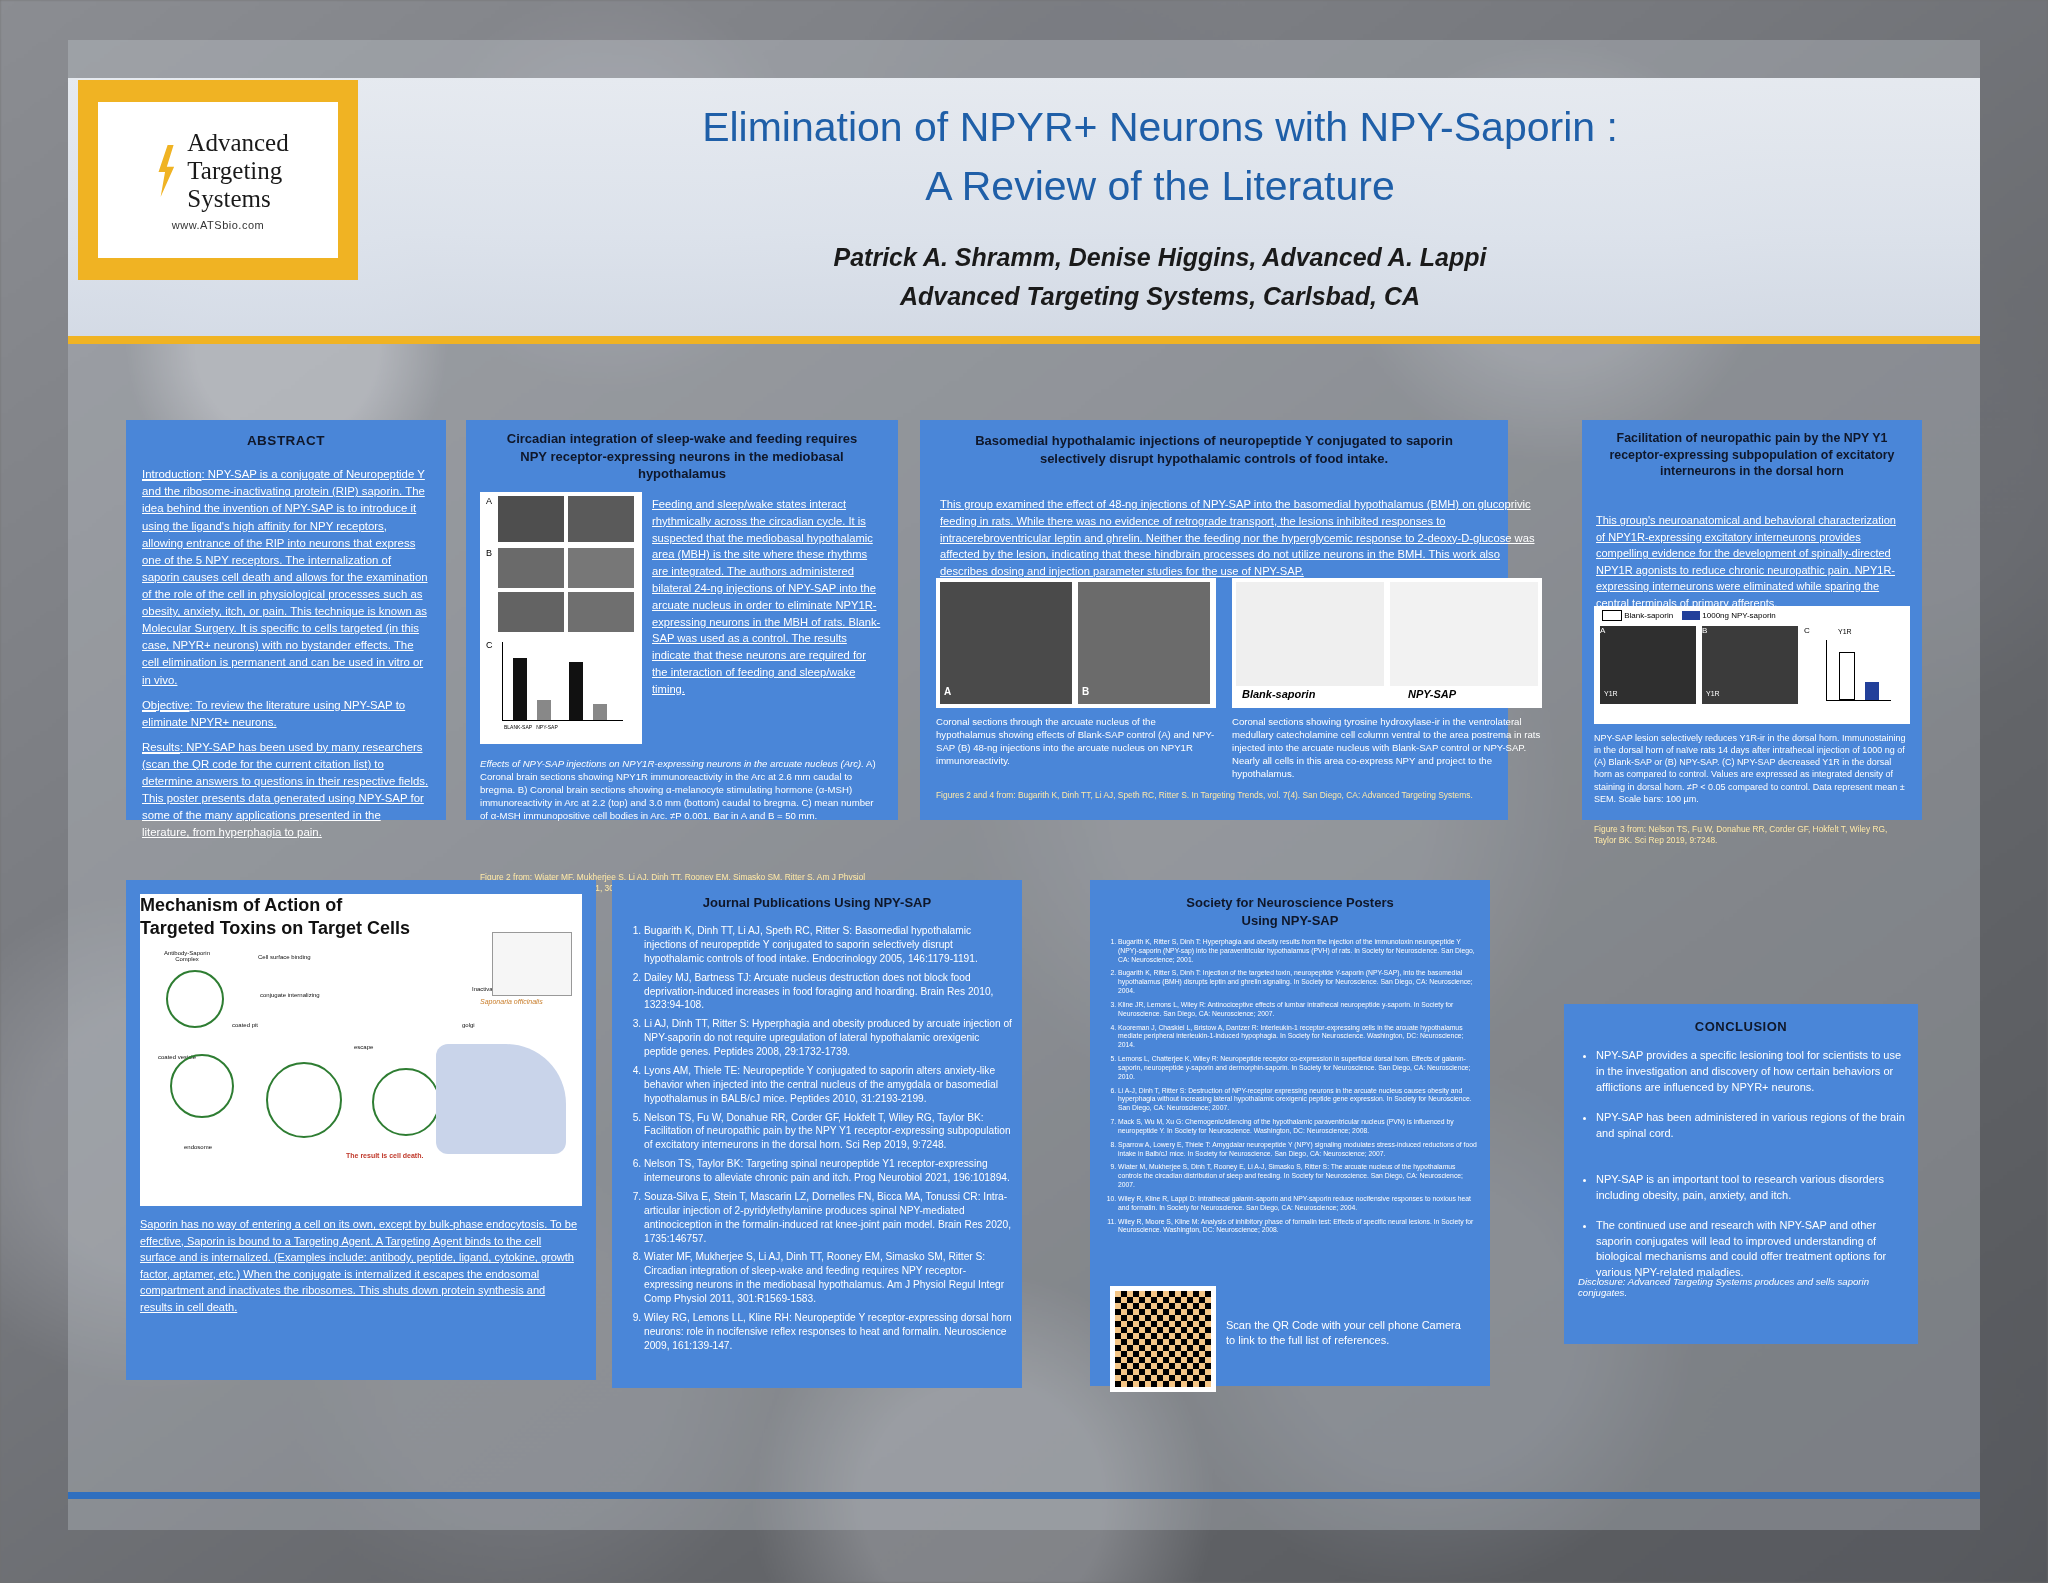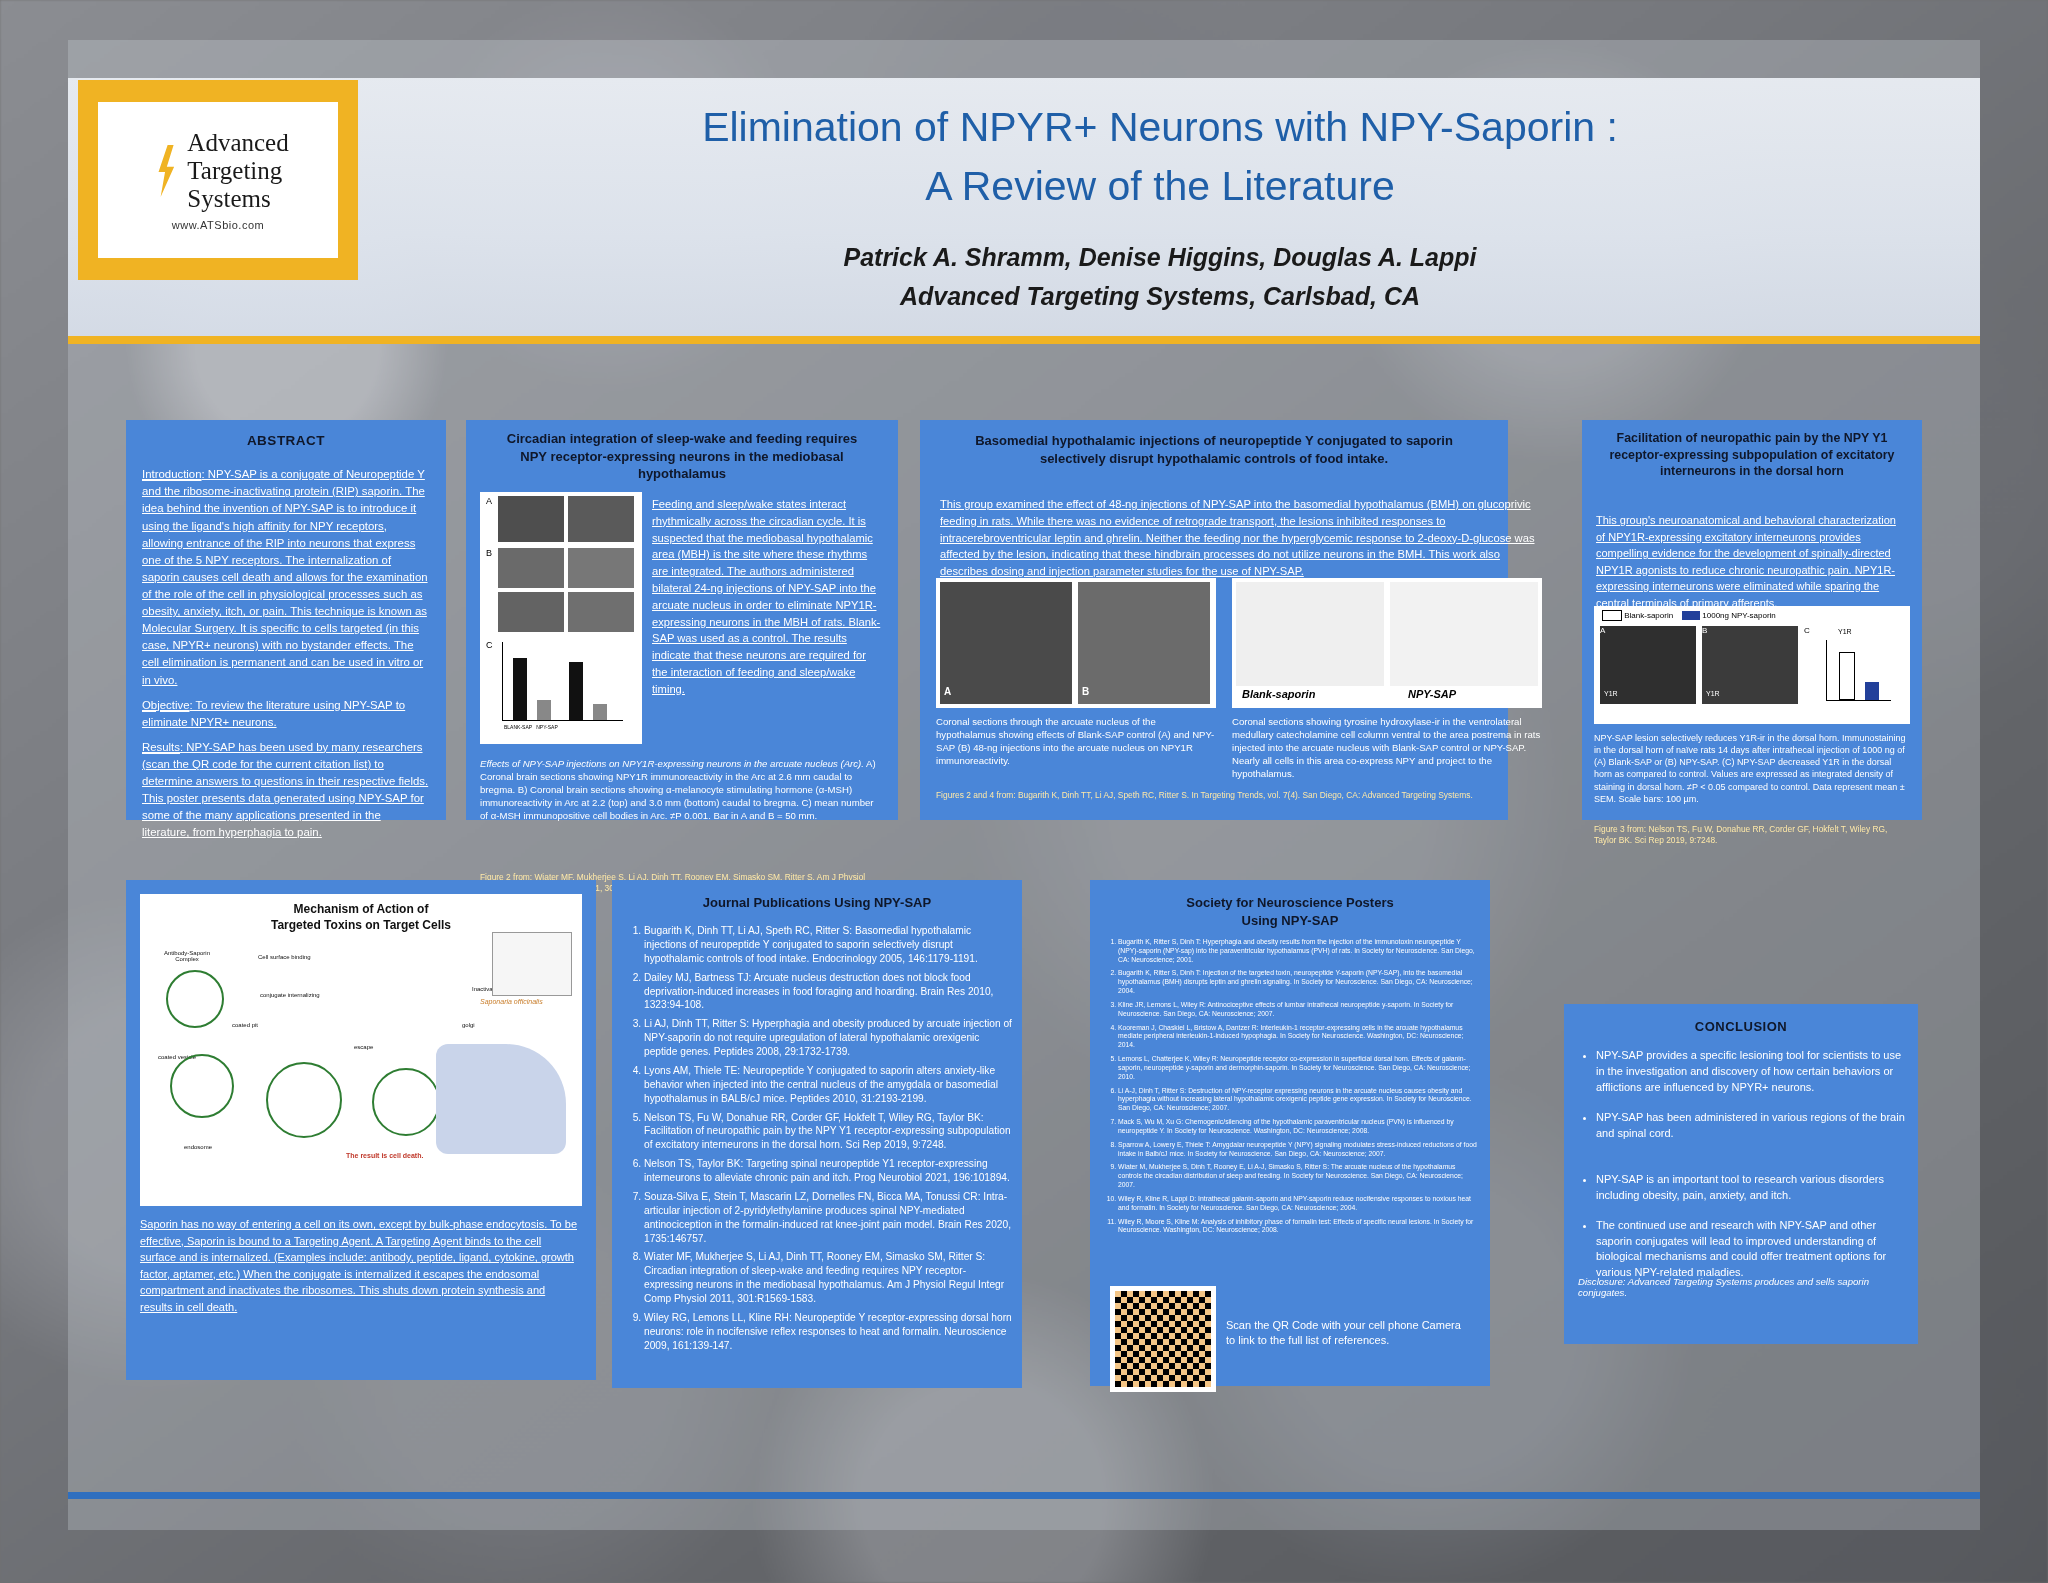--- a/index.html
+++ b/index.html
@@ -132,21 +132,21 @@
       <div class="logo-url">www.ATSbio.com</div>
     </div>
   </div>
 </div>
 
 <div class="title">
   <div>Elimination of NPYR+ Neurons with NPY-Saporin :</div>
   <div>A Review of the Literature</div>
 </div>
 <div class="authors">
-  <div>Patrick A. Shramm, Denise Higgins, Douglas A. Lappi</div>
+  <div>Patrick A. Shramm, Denise Higgins, Advanced A. Lappi</div>
   <div>Advanced Targeting Systems, Carlsbad, CA</div>
 </div>
 
 <div class="panel" id="abstract">
   <div class="panel-title">ABSTRACT</div>
   <div class="p-body">
     <p style="margin:6px 0 8px 0;"><u>Introduction</u><span>: NPY-SAP is a conjugate of Neuropeptide Y and the ribosome-inactivating protein (RIP) saporin. The idea behind the invention of NPY-SAP is to introduce it using the ligand's high affinity for NPY receptors, allowing entrance of the RIP into neurons that express one of the 5 NPY receptors. The internalization of saporin causes cell death and allows for the examination of the role of the cell in physiological processes such as obesity, anxiety, itch, or pain. This technique is known as Molecular Surgery. It is specific to cells targeted (in this case, NPYR+ neurons) with no bystander effects. The cell elimination is permanent and can be used in vitro or in vivo.</span></p>
     <p style="margin:0 0 8px 0;"><u>Objective</u><span>: To review the literature using NPY-SAP to eliminate NPYR+ neurons.</span></p>
     <p style="margin:0;"><u>Results</u><span>: NPY-SAP has been used by many researchers (scan the QR code for the current citation list) to determine answers to questions in their respective fields. This poster presents data generated using NPY-SAP for some of the many applications presented in the literature, from hyperphagia to pain.</span></p>
   </div>
@@ -226,21 +226,21 @@
     </div>
     <div style="position:absolute;left:10px;top:84px;font-size:7px;color:#fff;">Y1R</div>
     <div style="position:absolute;left:112px;top:84px;font-size:7px;color:#fff;">Y1R</div>
   </div>
   <div class="cap" style="position:absolute;left:12px;top:312px;width:316px;font-size:9px;">NPY-SAP lesion selectively reduces Y1R-ir in the dorsal horn. Immunostaining in the dorsal horn of naïve rats 14 days after intrathecal injection of 1000 ng of (A) Blank-SAP or (B) NPY-SAP. (C) NPY-SAP decreased Y1R in the dorsal horn as compared to control. Values are expressed as integrated density of staining in dorsal horn. ≠P &lt; 0.05 compared to control. Data represent mean ± SEM. Scale bars: 100 µm.</div>
   <div class="ref" style="position:absolute;left:12px;top:404px;width:316px;">Figure 3 from: Nelson TS, Fu W, Donahue RR, Corder GF, Hokfelt T, Wiley RG, Taylor BK. Sci Rep 2019, 9:7248.</div>
 </div>
 
 <div class="panel" id="mechanism">
   <div class="white-img" style="position:absolute;left:14px;top:14px;width:442px;height:312px;">
-    <div style="text-align:center;padding-top:8px;font-size:12px;font-weight:bold;color:#111;line-height:1.3;">
+    <div style="font-size:18px;font-weight:bold;color:#111;line-height:1.3;">
       <div>Mechanism of Action of</div>
       <div>Targeted Toxins on Target Cells</div>
     </div>
     <div style="position:absolute;left:12px;top:56px;font-size:6px;color:#111;width:70px;text-align:center;">Antibody-Saporin Complex</div>
     <div style="position:absolute;left:118px;top:60px;font-size:6px;color:#111;">Cell surface binding</div>
     <div style="position:absolute;left:120px;top:98px;font-size:6px;color:#111;">conjugate internalizing</div>
     <div style="position:absolute;left:92px;top:128px;font-size:6px;color:#111;">coated pit</div>
     <div style="position:absolute;left:322px;top:128px;font-size:6px;color:#111;">golgi</div>
     <div style="position:absolute;left:332px;top:92px;font-size:6px;color:#111;width:72px;">Inactivation of ribosome</div>
     <div style="position:absolute;left:214px;top:150px;font-size:6px;color:#111;">escape</div>

